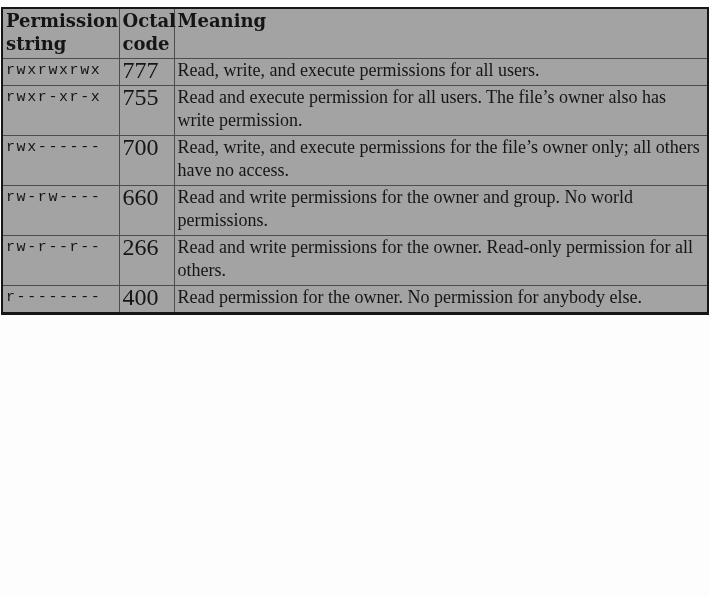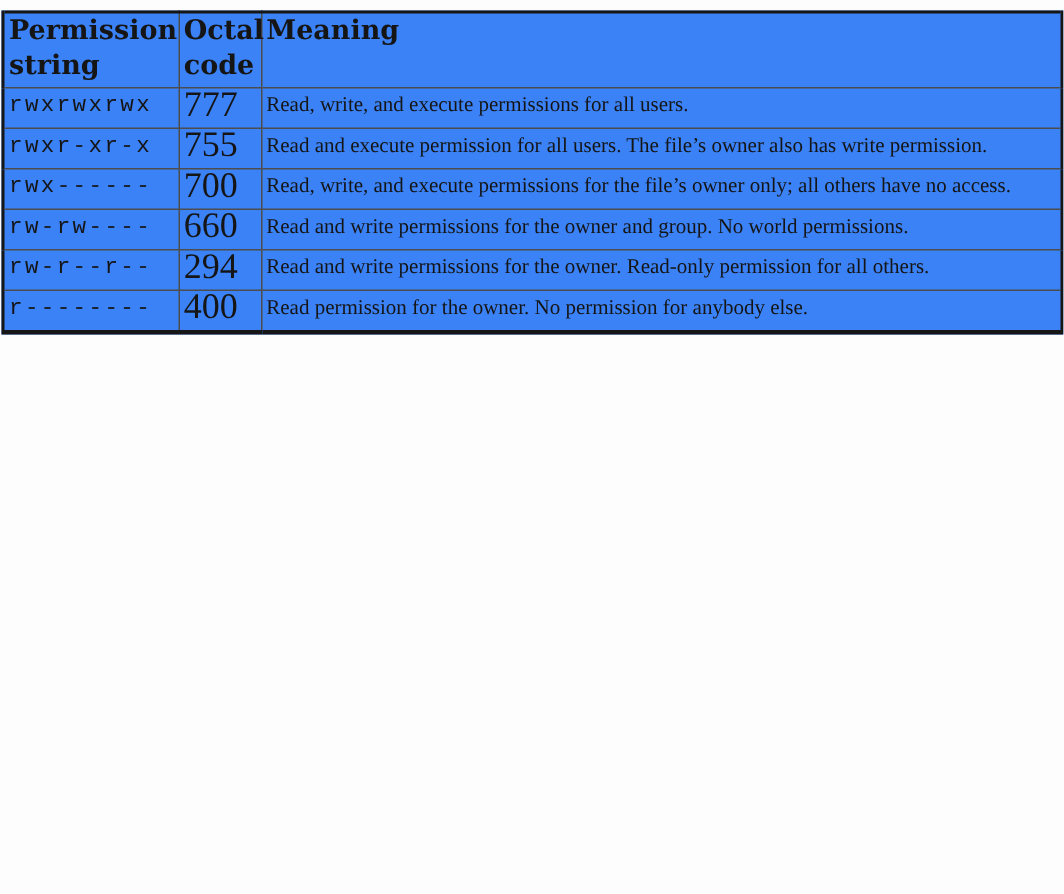--- a/index.html
+++ b/index.html
@@ -13,21 +13,21 @@
   .page {
     width: 709px;
     height: 596px;
     box-sizing: border-box;
     padding: 7px 1px 0 1px;
   }
   table.perm-table {
     border-collapse: collapse;
     table-layout: fixed;
     width: 706px;
-    background: #3b82f6;
+    background: #a3a3a3;
   }
   table.perm-table col.c-perm  { width: 117px; }
   table.perm-table col.c-octal { width: 55px; }
   table.perm-table col.c-mean  { width: 534px; }
 
   table.perm-table th,
   table.perm-table td {
     border: 1px solid #4d4d4d;
     vertical-align: top;
     text-align: left;
@@ -59,21 +59,21 @@
     white-space: nowrap;
   }
   td.octal {
     font-family: "Liberation Serif", "DejaVu Serif", serif;
     font-size: 24px;
     color: #1a1a1a;
     font-feature-settings: "onum";
   }
   td.mean {
     font-family: "Liberation Serif", "DejaVu Serif", serif;
-    font-size: 14px;
+    font-size: 18px;
     color: #141414;
   }
 </style>
 </head>
 <body>
 
 <div class="page">
   <table class="perm-table">
     <colgroup>
       <col class="c-perm">
@@ -104,21 +104,21 @@
         <td class="octal">700</td>
         <td class="mean">Read, write, and execute permissions for the file’s owner only; all others have no access.</td>
       </tr>
         <tr>
         <td class="perm">rw-rw----</td>
         <td class="octal">660</td>
         <td class="mean">Read and write permissions for the owner and group. No world permissions.</td>
       </tr>
         <tr>
         <td class="perm">rw-r--r--</td>
-        <td class="octal">294</td>
+        <td class="octal">266</td>
         <td class="mean">Read and write permissions for the owner. Read-only permission for all others.</td>
       </tr>
         <tr>
         <td class="perm">r--------</td>
         <td class="octal">400</td>
         <td class="mean">Read permission for the owner. No permission for anybody else.</td>
       </tr>
       </tbody>
   </table>
 </div>

